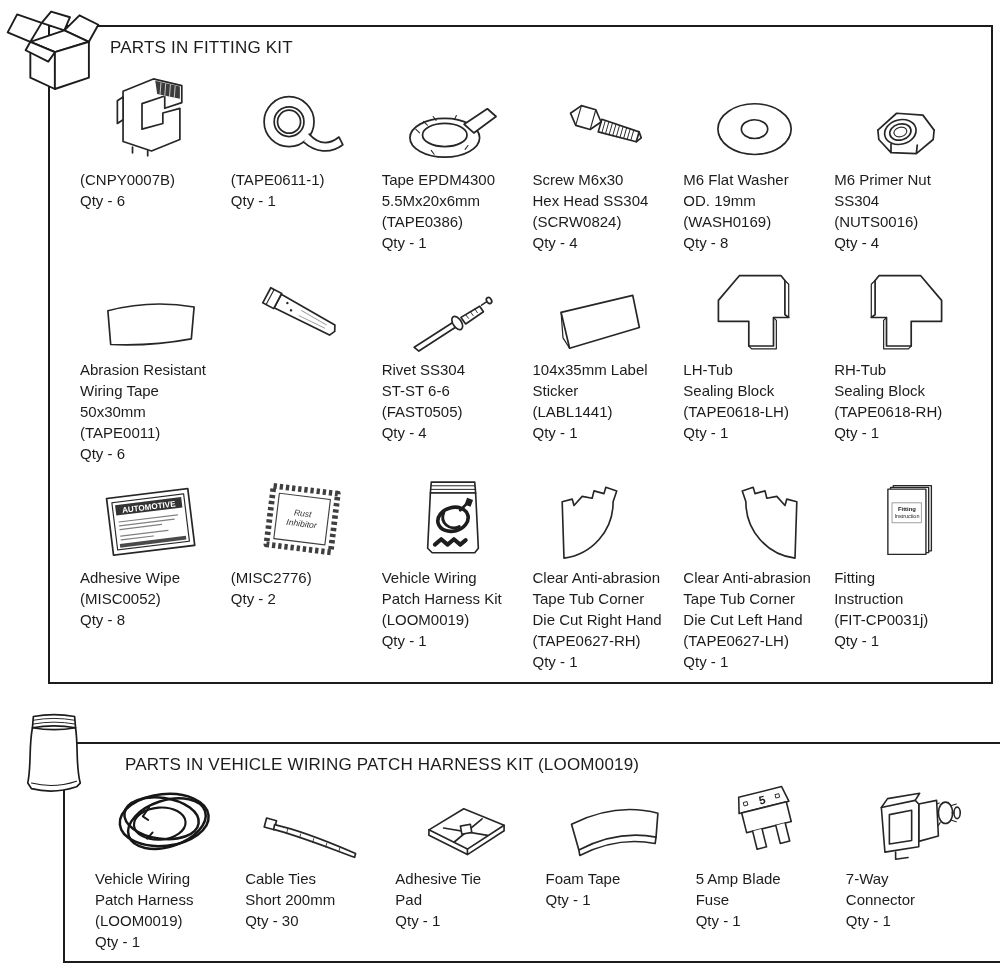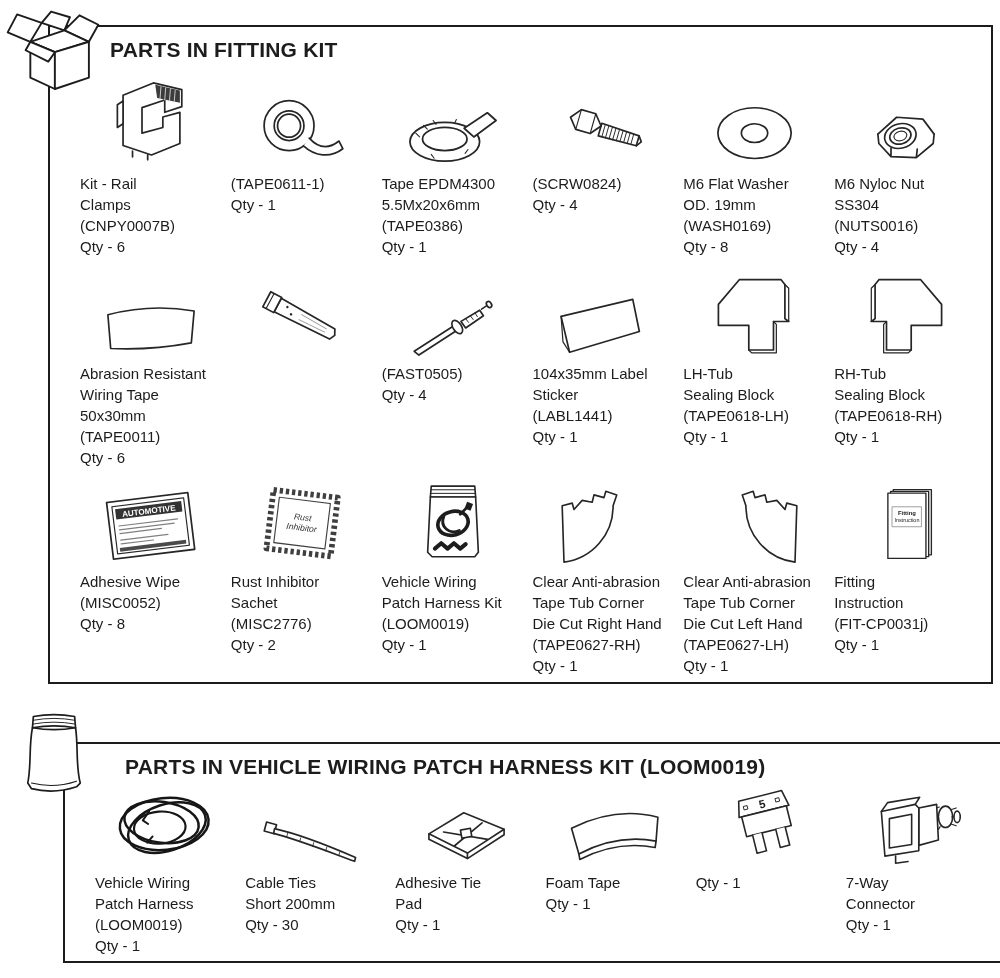--- a/index.html
+++ b/index.html
@@ -1,21 +1,21 @@
 <!DOCTYPE html>
 <html><head>
 <meta charset="utf-8">
 <style>
   html,body{margin:0;padding:0;background:#fff;}
   #page{position:relative;width:1000px;height:978px;background:#ffffff;
         font-family:"Liberation Sans",sans-serif;color:#1c1c1c;overflow:hidden;}
   .panel{position:absolute;border:2px solid #1c1c1c;box-sizing:border-box;background:#fff;}
   #fitting-panel{left:48px;top:25px;width:945px;height:659px;}
   #harness-panel{left:50px;top:742px;width:941px;height:221px;margin-left:13px;}
-  .panel-title{margin:11px 0 2px 60px;font-size:21px;font-weight:bold;letter-spacing:.2px;}
+  .panel-title{margin:11px 0 2px 60px;font-size:17px;font-weight:normal;letter-spacing:.2px;}
   .grid{display:grid;grid-template-columns:repeat(6,1fr);margin:2px 10px 0 26px;}
   #fitting-panel .grid{grid-template-rows:200px 212px auto;}
   .cell{padding:0 4px;box-sizing:border-box;display:flex;flex-direction:column;}
   .iz{display:flex;align-items:flex-end;justify-content:center;}
   .iz1{height:102px}.iz2{height:92px}.iz3{height:88px}.izb{height:84px}
   .lbl{margin-top:7px;}
   .nm,.cd,.qt{font-size:15px;line-height:21px;white-space:pre-line;}
   .corner{position:absolute;z-index:3;}
   #box-corner{left:2px;top:2px;}
   #bag-corner{left:24px;top:708px;}
@@ -36,22 +36,20 @@
           <g stroke="#262626" fill="none" stroke-width="1.8" stroke-linejoin="round" stroke-linecap="round">
             <path fill="#fff" d="M18,26 L50,13 L80,20 L80,38 L62,44 L62,31 L38,39 L38,66 L60,60 L60,49 L78,44 L78,77 L48,89 L18,79 Z"></path>
             <polygon points="52,15 78,21 78,34 54,29" fill="#3c3c3c" stroke="none"></polygon>
             <path d="M58,17 L57,30 M63,18 L62,31 M68,19 L67,32 M73,21 L72,33" stroke="#cfcfcf" stroke-width="1"></path>
             <path fill="#fff" d="M12,36 L18,32 L18,56 L12,60 Z"></path>
             <path d="M28,85 v6 M44,89 v5"></path>
           </g>
             </svg>
           </div>
         <div class="lbl">
-          <div class="nm">Kit - Rail
-Clamps</div>
           <div class="cd">(CNPY0007B)</div>
           <div class="qt">Qty - 6</div>
         </div>
       </div>
 
       <div class="cell">
         <div class="iz iz1">
             <svg class="ic" width="97" height="72" viewBox="0 0 100 75">
           <g stroke="#262626" fill="none" stroke-width="1.8" stroke-linejoin="round" stroke-linecap="round">
             <circle cx="36" cy="33" r="26" fill="#fff"></circle>
@@ -92,20 +90,22 @@
           <g stroke="#262626" fill="none" stroke-width="1.8" stroke-linejoin="round" stroke-linecap="round" transform="rotate(16 46 28)">
             <path fill="#fff" d="M42,17 L84,19 L84,30 L42,31 Z"></path>
             <path d="M46,18 V31 M50,18 V31 M54,18 V31 M58,18 V31 M62,18 V30.8 M66,18.2 V30.6 M70,18.4 V30.4 M74,18.6 V30.2 M78,18.8 V30" stroke-width="1"></path>
             <path d="M84,19 L88,24.5 L84,30"></path>
             <path fill="#fff" d="M8,20 L17,9 L33,9 L42,20 L33,31 L17,31 Z"></path>
             <path d="M17,9 L17,31 M33,9 L33,31" stroke-width="1.2"></path>
           </g>
             </svg>
           </div>
         <div class="lbl">
+          <div class="nm">Screw M6x30
+Hex Head SS304</div>
           <div class="cd">(SCRW0824)</div>
           <div class="qt">Qty - 4</div>
         </div>
       </div>
 
       <div class="cell">
         <div class="iz iz1">
             <svg class="ic" width="92" height="62" viewBox="0 0 95 66">
           <g stroke="#262626" fill="none" stroke-width="1.8" stroke-linejoin="round" stroke-linecap="round">
             <ellipse cx="47" cy="31" rx="39" ry="27" fill="#fff"></ellipse>
@@ -128,21 +128,21 @@
           <g stroke="#262626" fill="none" stroke-width="1.8" stroke-linejoin="round" stroke-linecap="round">
             <path fill="#fff" d="M14,30 L34,12 L62,14 L74,30 L56,46 L28,45 Z"></path>
             <path fill="#fff" d="M74,30 L73,40 L55,55 L28,54 L15,40 L14,30 M56,46 L55,55 M28,45 L28,54"></path>
             <ellipse cx="38" cy="32" rx="17" ry="13" transform="rotate(-15 38 32)" fill="#fff"></ellipse>
             <ellipse cx="38" cy="32" rx="11.5" ry="8.5" transform="rotate(-15 38 32)"></ellipse>
             <ellipse cx="38" cy="32" rx="7" ry="5" transform="rotate(-15 38 32)" stroke-width="1.2"></ellipse>
           </g>
             </svg>
           </div>
         <div class="lbl">
-          <div class="nm">M6 Nyloc Nut
+          <div class="nm">M6 Primer Nut
 SS304</div>
           <div class="cd">(NUTS0016)</div>
           <div class="qt">Qty - 4</div>
         </div>
       </div>
 
       <div class="cell">
         <div class="iz iz2">
             <svg class="ic" width="108" height="60" viewBox="0 0 112 64">
           <g stroke="#262626" fill="none" stroke-width="1.8" stroke-linejoin="round" stroke-linecap="round">
@@ -181,20 +181,22 @@
             <path fill="#fff" d="M8,57 L50,30 L53,35 L13,61 Z"></path>
             <path fill="#fff" d="M58,25 L78,13 L82,19 L63,32 Z"></path>
             <path d="M63,22 l3,4 M68,19 l3,4 M73,16 l2.5,4" stroke-width="1"></path>
             <ellipse cx="54" cy="31" rx="4.5" ry="8" transform="rotate(-33 54 31)" fill="#fff"></ellipse>
             <path d="M80,12 l6,-4" stroke-width="1.6"></path>
             <ellipse cx="88" cy="7" rx="2.5" ry="3.5" transform="rotate(-33 88 7)" fill="#fff"></ellipse>
           </g>
             </svg>
           </div>
         <div class="lbl">
+          <div class="nm">Rivet SS304
+ST-ST 6-6</div>
           <div class="cd">(FAST0505)</div>
           <div class="qt">Qty - 4</div>
         </div>
       </div>
 
       <div class="cell">
         <div class="iz iz2">
             <svg class="ic" width="112" height="66" viewBox="0 0 115 70">
           <g stroke="#262626" fill="none" stroke-width="1.8" stroke-linejoin="round" stroke-linecap="round">
             <path fill="#fff" d="M12,28 L88,10 L95,44 L21,66 Z"></path>
@@ -269,22 +271,20 @@
             <svg class="ic" width="96" height="80" viewBox="0 0 100 84">
           <g stroke="#262626" fill="none" stroke-width="1.8" stroke-linejoin="round" transform="rotate(7 50 42)">
             <rect x="16" y="10" width="68" height="62" stroke="#3f3f3f" stroke-width="6" stroke-dasharray="3.5 3" fill="#fff"></rect>
             <rect x="23" y="17" width="54" height="48" fill="#fff" stroke="#3f3f3f" stroke-width="1.2"></rect>
             <text x="50" y="38" font-size="9" font-style="italic" text-anchor="middle" fill="#333" stroke="none">Rust</text>
             <text x="50" y="49" font-size="9" font-style="italic" text-anchor="middle" fill="#333" stroke="none">Inhibitor</text>
           </g>
             </svg>
           </div>
         <div class="lbl">
-          <div class="nm">Rust Inhibitor
-Sachet</div>
           <div class="cd">(MISC2776)</div>
           <div class="qt">Qty - 2</div>
         </div>
       </div>
 
       <div class="cell">
         <div class="iz iz3">
             <svg class="ic" width="76" height="86" viewBox="0 0 80 95">
           <g stroke="#262626" fill="none" stroke-width="1.8" stroke-linejoin="round" stroke-linecap="round">
             <path fill="#fff" d="M16,9 L64,9 L65,21 L15,21 Z"></path>
@@ -448,20 +448,22 @@
             <path fill="#fff" d="M27,16 L77,16 L81,34 L23,34 Z"></path>
             <text x="52" y="30" font-size="13" font-weight="bold" text-anchor="middle" fill="#1c1c1c" stroke="none">5</text>
             <rect x="31" y="23" width="4" height="4" stroke-width="1" fill="#fff"></rect>
             <rect x="68" y="23" width="4" height="4" stroke-width="1" fill="#fff"></rect>
             <path fill="#fff" d="M26,34 L78,34 L78,57 L26,57 Z"></path>
             <path fill="#fff" d="M33,57 L33,78 L44,78 L44,57 M60,57 L60,78 L71,78 L71,57"></path>
           </g>
             </svg>
           </div>
         <div class="lbl">
+          <div class="nm">5 Amp Blade
+Fuse</div>
           <div class="cd"></div>
           <div class="qt">Qty - 1</div>
         </div>
       </div>
 
       <div class="cell">
         <div class="iz izb">
             <svg class="ic" width="106" height="82" viewBox="0 0 112 92">
           <g stroke="#262626" fill="none" stroke-width="1.8" stroke-linejoin="round" stroke-linecap="round">
             <path fill="#fff" d="M58,28 L78,24 L80,64 L58,70 Z"></path>

